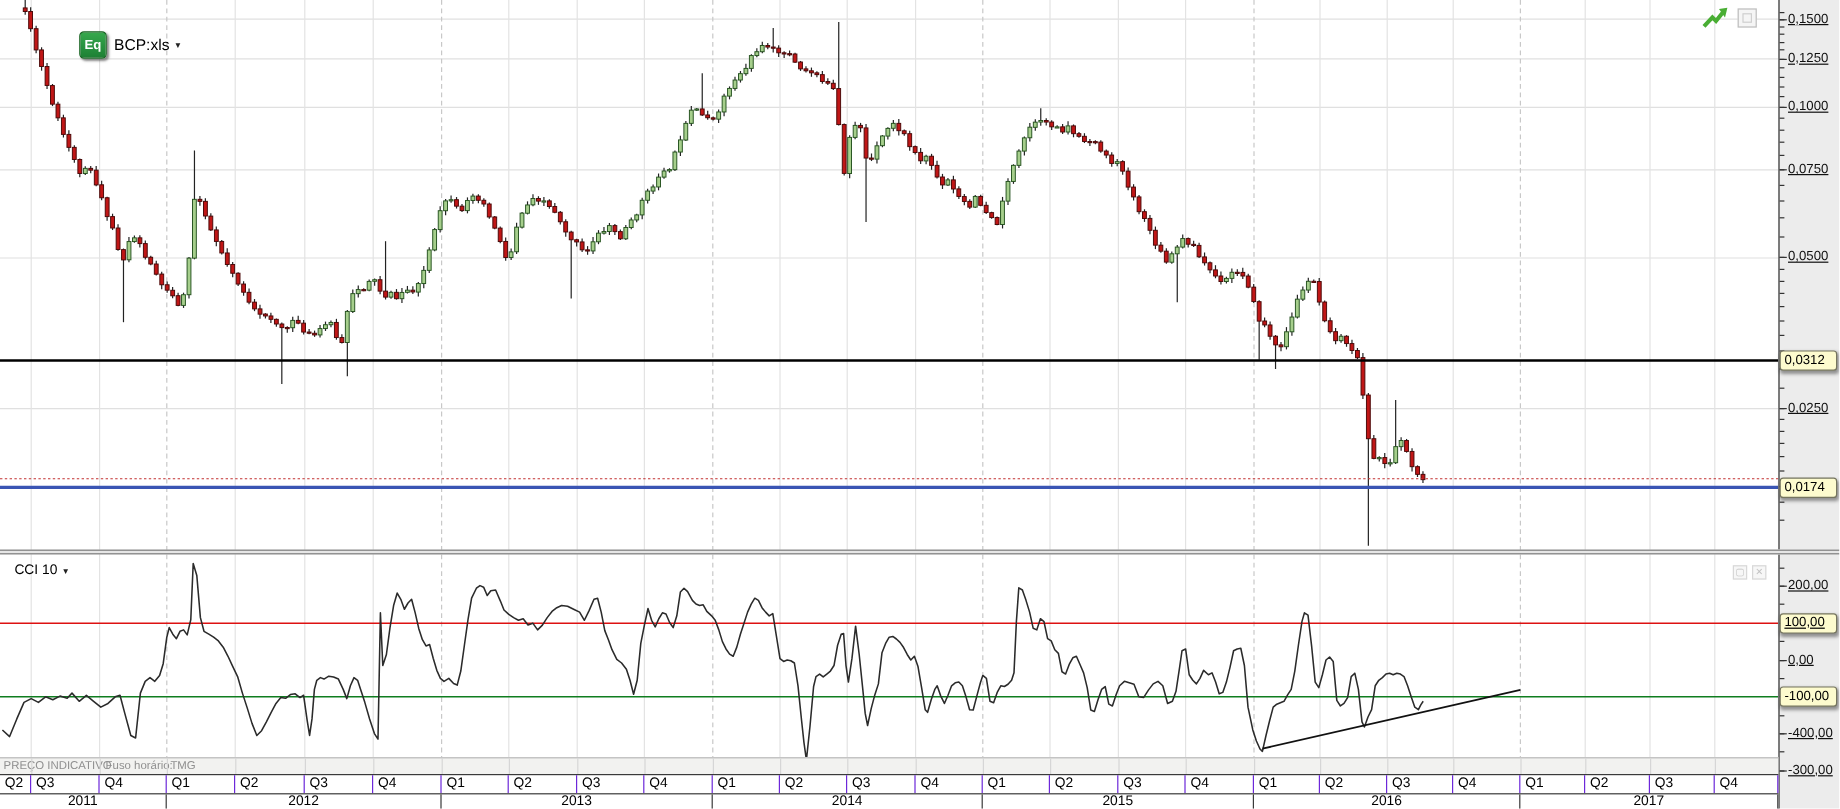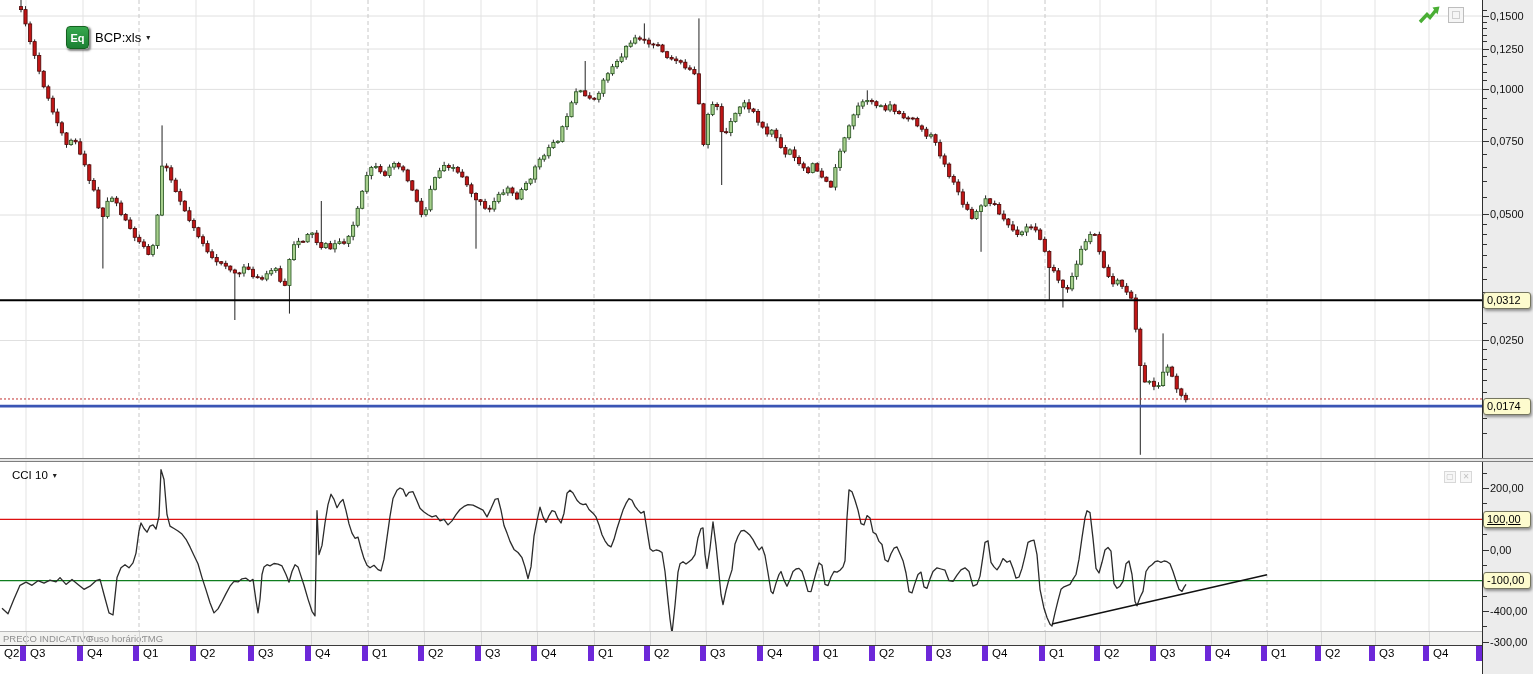--- a/index.html
+++ b/index.html
@@ -4,35 +4,35 @@
 <style>
   html,body{margin:0;padding:0;background:#fff;}
   #app{position:relative;width:1533px;height:674px;background:#fff;overflow:hidden;
        font-family:"Liberation Sans","DejaVu Sans",sans-serif;}
   #chart-svg{position:absolute;left:0;top:0;}
   .axis-strip{position:absolute;left:1482px;width:51px;background:#ececec;
        border-left:1px solid #2f2f2f;box-sizing:border-box;z-index:3;}
   #price-axis{top:0;height:458px;}
   #cci-axis{top:462px;height:212px;}
   .tick{position:absolute;left:0;height:1px;background:#333;}
-  .ax-label{position:absolute;left:7px;font-size:11px;color:#111;line-height:13px;white-space:nowrap;}
+  .ax-label{position:absolute;left:7px;font-size:11px;color:#111;line-height:13px;white-space:nowrap;text-decoration:underline;}
   #splitter{position:absolute;left:0;top:458px;width:1533px;height:4px;background:#e6e6e6;
        border-top:1px solid #7e7e7e;border-bottom:1px solid #7e7e7e;box-sizing:border-box;z-index:4;}
   .callout{position:absolute;left:1483px;min-width:40px;background:#fdfbce;border:1px solid #75755f;
        border-radius:3px;font-size:11px;line-height:15px;padding:0 3px;color:#000;
        box-shadow:1px 2px 3px rgba(0,0,0,.4);z-index:5;white-space:nowrap;}
   #time-axis{position:absolute;left:0;top:631px;width:1482px;height:43px;z-index:3;}
   #ts-strip{position:absolute;left:0;top:0;width:1482px;height:14px;background:#f2f2f0;
        border-top:1px solid #b9b9b9;box-sizing:border-box;}
   .strip-label{position:absolute;top:1px;font-size:9.5px;color:#8f8f8f;white-space:nowrap;}
   .strip-sep{position:absolute;top:0;width:1px;height:14px;background:#d6d6d6;}
   #ts-q{position:absolute;left:0;top:14px;width:1482px;height:16px;background:#fff;
        border-top:1px solid #3a3a3a;box-sizing:border-box;}
   .qcell{position:absolute;top:0;height:15px;font-size:11.5px;line-height:15px;color:#000;
-       box-sizing:border-box;border-right:6px solid #6d28d9;padding-left:4px;overflow:hidden;}
+       box-sizing:border-box;border-right:1px solid #6d28d9;padding-left:4px;overflow:hidden;}
   #ts-y{position:absolute;left:0;top:30px;width:1482px;height:13px;background:#fff;
        border-top:1px solid #3a3a3a;box-sizing:border-box;}
   .ycell{position:absolute;top:0;height:13px;font-size:11.5px;line-height:12px;color:#000;
        text-align:center;box-sizing:border-box;border-right:1px solid #3a3a3a;}
   #symbol-chip{position:absolute;left:30px;top:26px;display:flex;align-items:center;z-index:6;margin-left:36px;}
   .badge{width:21px;height:21px;background:linear-gradient(#36a84d,#1d8034);border:1px solid #14611f;
        border-radius:4px;color:#fff;font-weight:bold;font-size:11px;display:flex;align-items:center;
        justify-content:center;box-shadow:1.5px 1.5px 2px rgba(60,60,60,.6);}
   .sym{margin-left:6px;font-size:13px;color:#000;}
   .dd{margin-left:5px;font-size:8px;color:#222;}
@@ -757,20 +757,29 @@
         <div class="qcell" style="left: 988px; width: 57px;">Q4</div>
         <div class="qcell" style="left: 1045px; width: 55px;">Q1</div>
         <div class="qcell" style="left: 1100px; width: 56px;">Q2</div>
         <div class="qcell" style="left: 1156px; width: 55px;">Q3</div>
         <div class="qcell" style="left: 1211px; width: 56px;">Q4</div>
         <div class="qcell" style="left: 1267px; width: 54px;">Q1</div>
         <div class="qcell" style="left: 1321px; width: 54px;">Q2</div>
         <div class="qcell" style="left: 1375px; width: 54px;">Q3</div>
         <div class="qcell" style="left: 1429px; width: 53px;">Q4</div>
       </div>
+    <div id="ts-y">
+        <div class="ycell" style="left: 0px; width: 139px;">2011</div>
+        <div class="ycell" style="left: 139px; width: 229px;">2012</div>
+        <div class="ycell" style="left: 368px; width: 226px;">2013</div>
+        <div class="ycell" style="left: 594px; width: 225px;">2014</div>
+        <div class="ycell" style="left: 819px; width: 226px;">2015</div>
+        <div class="ycell" style="left: 1045px; width: 222px;">2016</div>
+        <div class="ycell" style="left: 1267px; width: 215px;">2017</div>
+      </div>
   </div>
 
   <div id="symbol-chip">
     <span class="badge">Eq</span>
     <span class="sym">BCP:xls</span>
     <span class="dd">▾</span>
   </div>
 
   <div id="cci-chip">
     <span>CCI 10</span>

